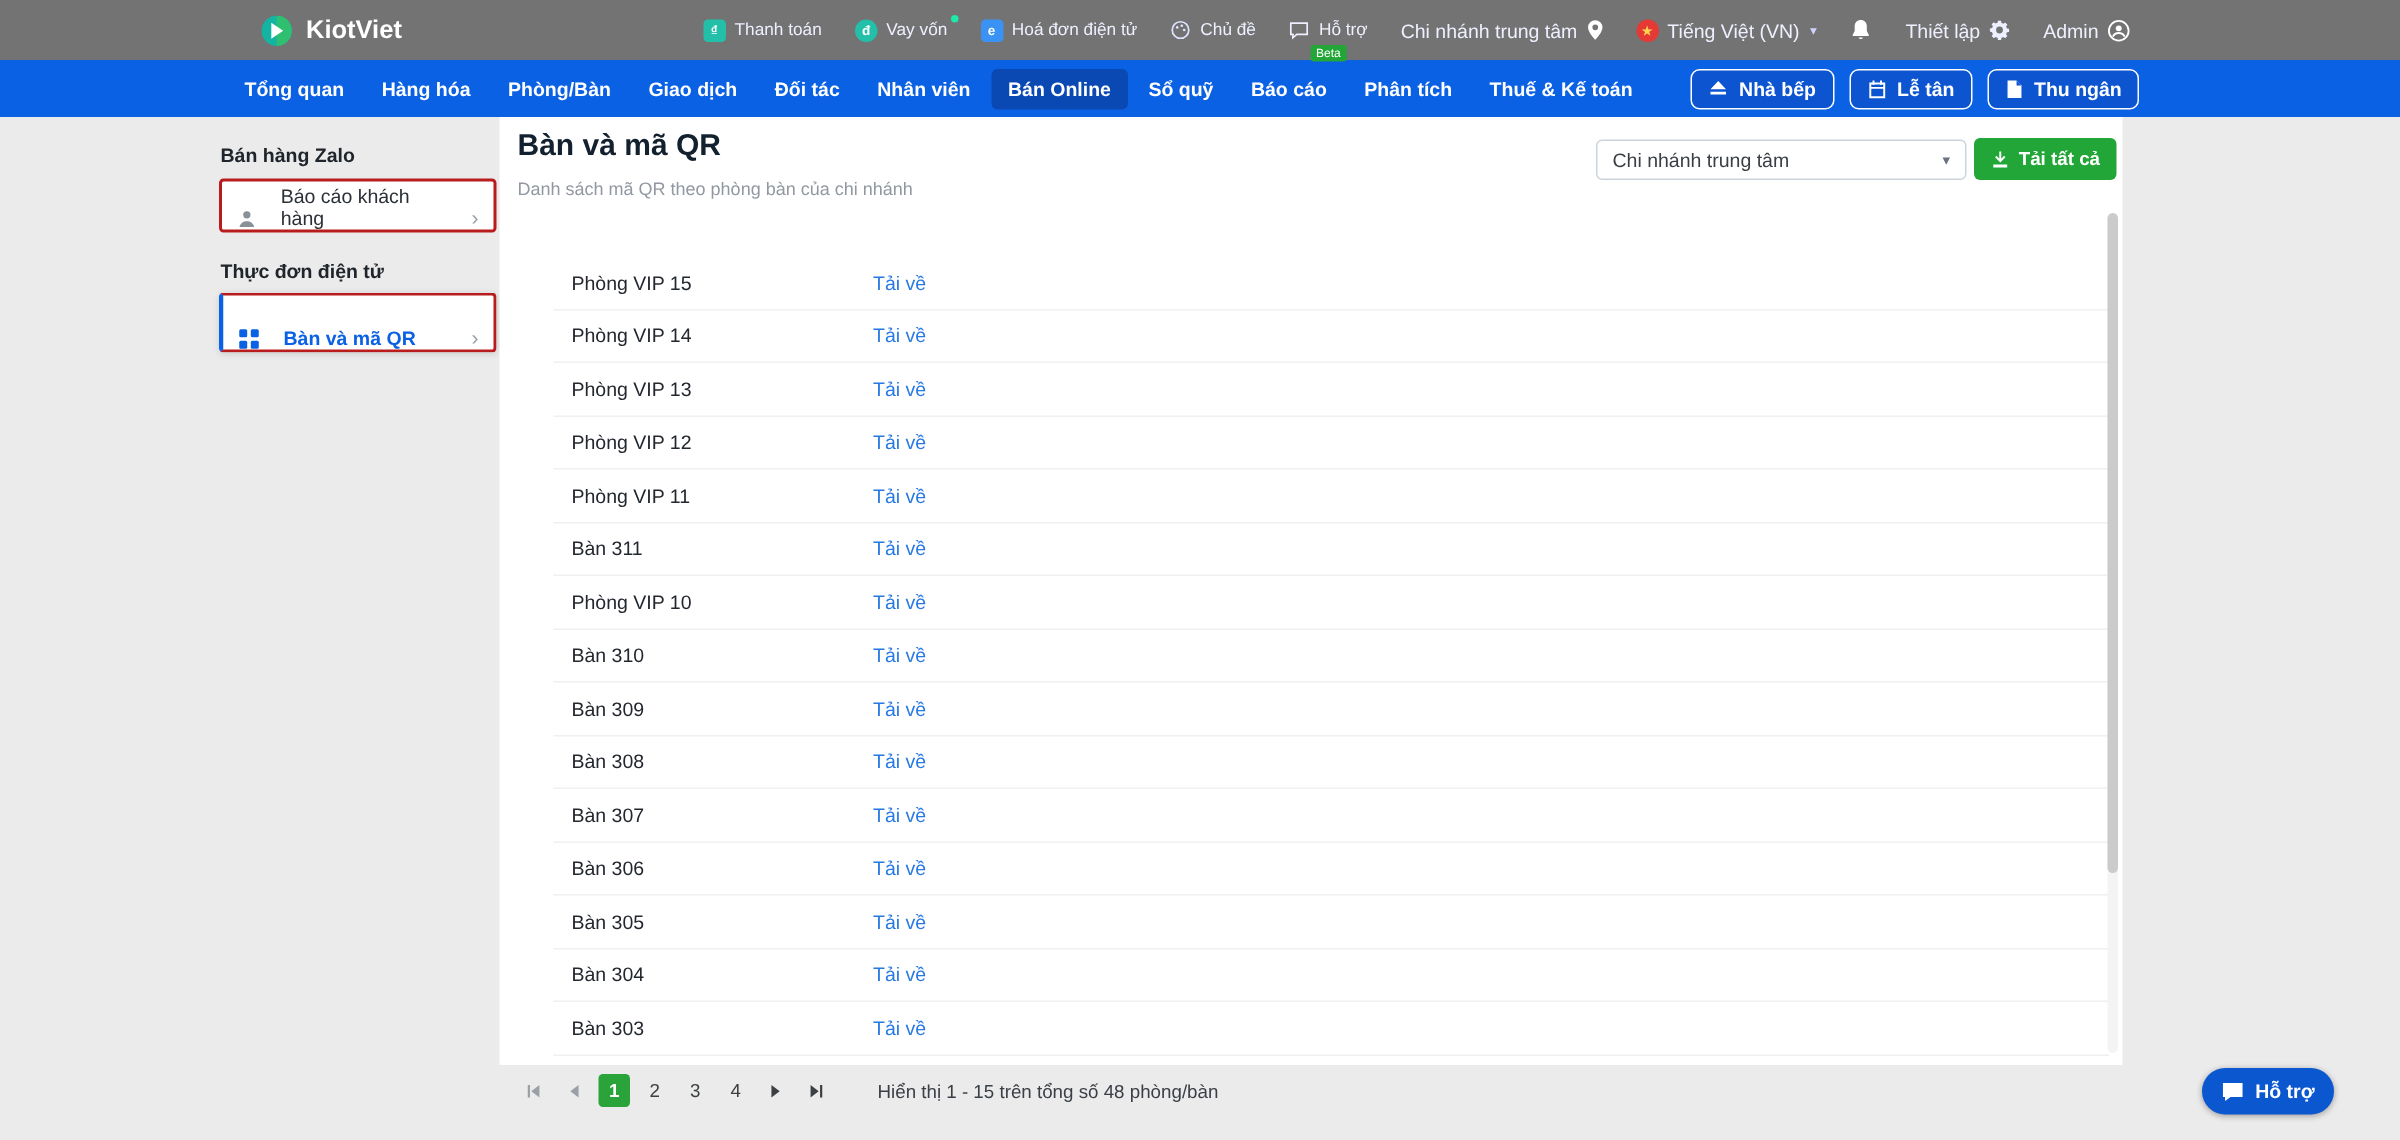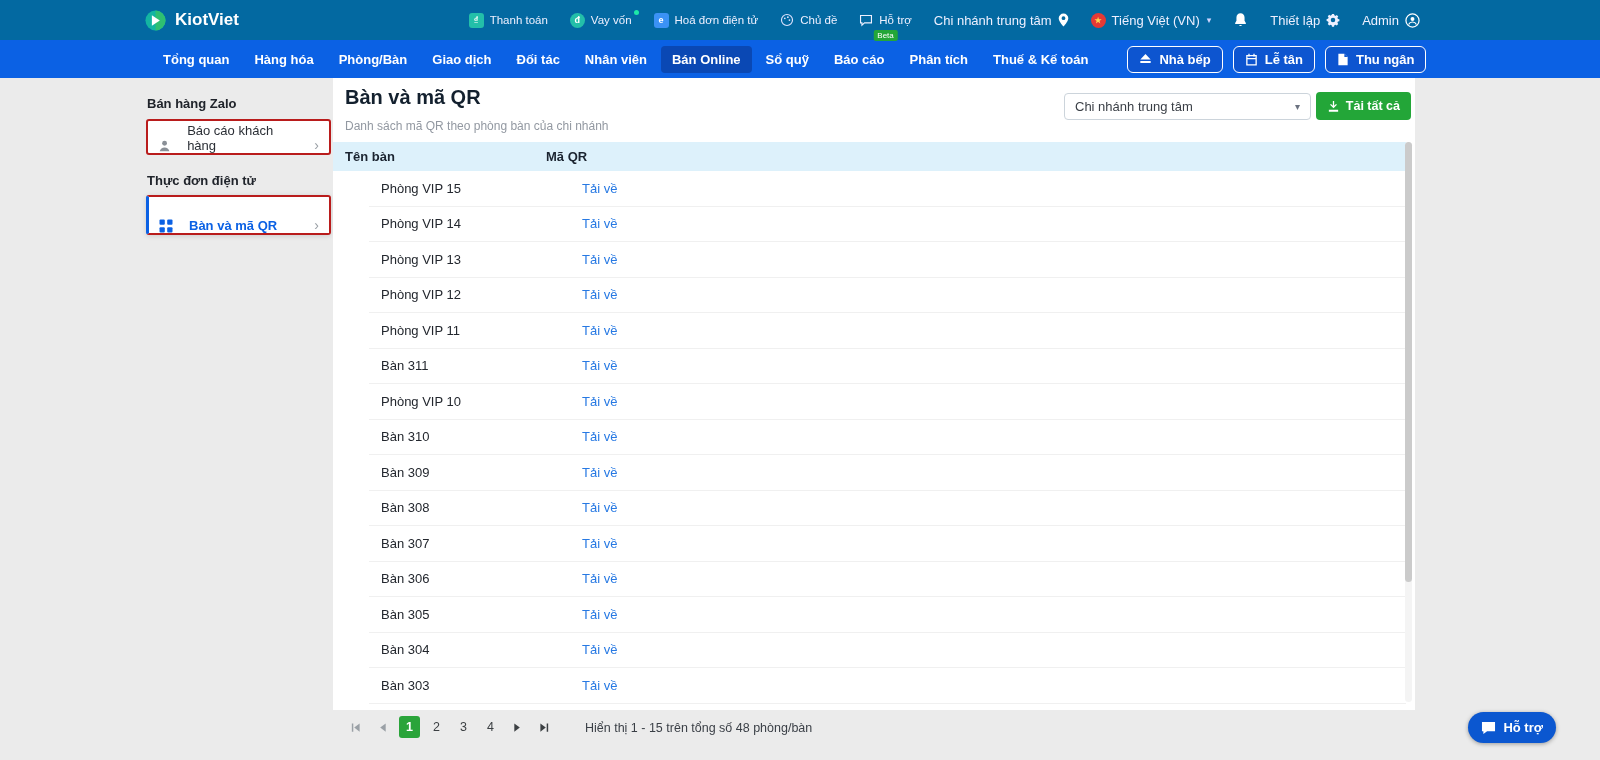--- a/index.html
+++ b/index.html
@@ -5,21 +5,21 @@
   * { box-sizing: border-box; margin: 0; padding: 0; }
   html,body { width:1600px; height:760px; overflow:hidden; }
   body {
     position:relative;
     background:#ebebeb;
     font-family:"Liberation Sans", sans-serif;
   }
   svg { display:block; }
 
   
-  .topbar { position:absolute; top:0; left:0; right:0; height:40px; background:#0369a1; z-index:5; }
+  .topbar { position:absolute; top:0; left:0; right:0; height:40px; background:#737373; z-index:5;padding-left:29px; }
   .topbar-inner { height:100%; margin:0 180px 0 144px; display:flex; align-items:center; }
   .brand { display:flex; align-items:center; gap:8px; color:#fff; font-size:17px; font-weight:bold; cursor:pointer; }
   .topbar-menu { margin-left:auto; display:flex; align-items:center; gap:22px; color:#eef0ff; font-size:11.5px; }
   .tb-item { position:relative; display:flex; align-items:center; gap:6px; cursor:pointer; white-space:nowrap; }
   .tb-item.em { font-size:13px; }
   .ticon { width:15px; height:15px; border-radius:50%; display:flex; align-items:center; justify-content:center;
            font-size:9px; font-weight:bold; color:#fff; flex:0 0 auto; }
   .ticon.sq { border-radius:3px; }
   .teal { background:#23bfa9; }
   .blue { background:#3b92f5; }
@@ -258,24 +258,20 @@
     <span class="caret2">▾</span>
   </div>
 
   <div class="btn-download-all">
     <svg width="13" height="13" viewBox="0 0 14 14">
       <path fill="#fff" d="M6.3 1h1.4v5.2l2-2 1 1L7 8.9 3.3 5.2l1-1 2 2zM2 10.4h10v2.2H2z"></path>
     </svg>
     <span>Tải tất cả</span>
   </div>
 
-  <div class="table-header">
-    <div class="th-name">Tên bàn</div>
-    <div class="th-qr">Mã QR</div>
-  </div>
 
   <div class="table-rows">
 
       <div class="t-row">
         <div class="t-name">Phòng VIP 15</div>
         <div class="t-qr">
           <span class="t-link">Tải về</span>
         </div>
       </div>
 

